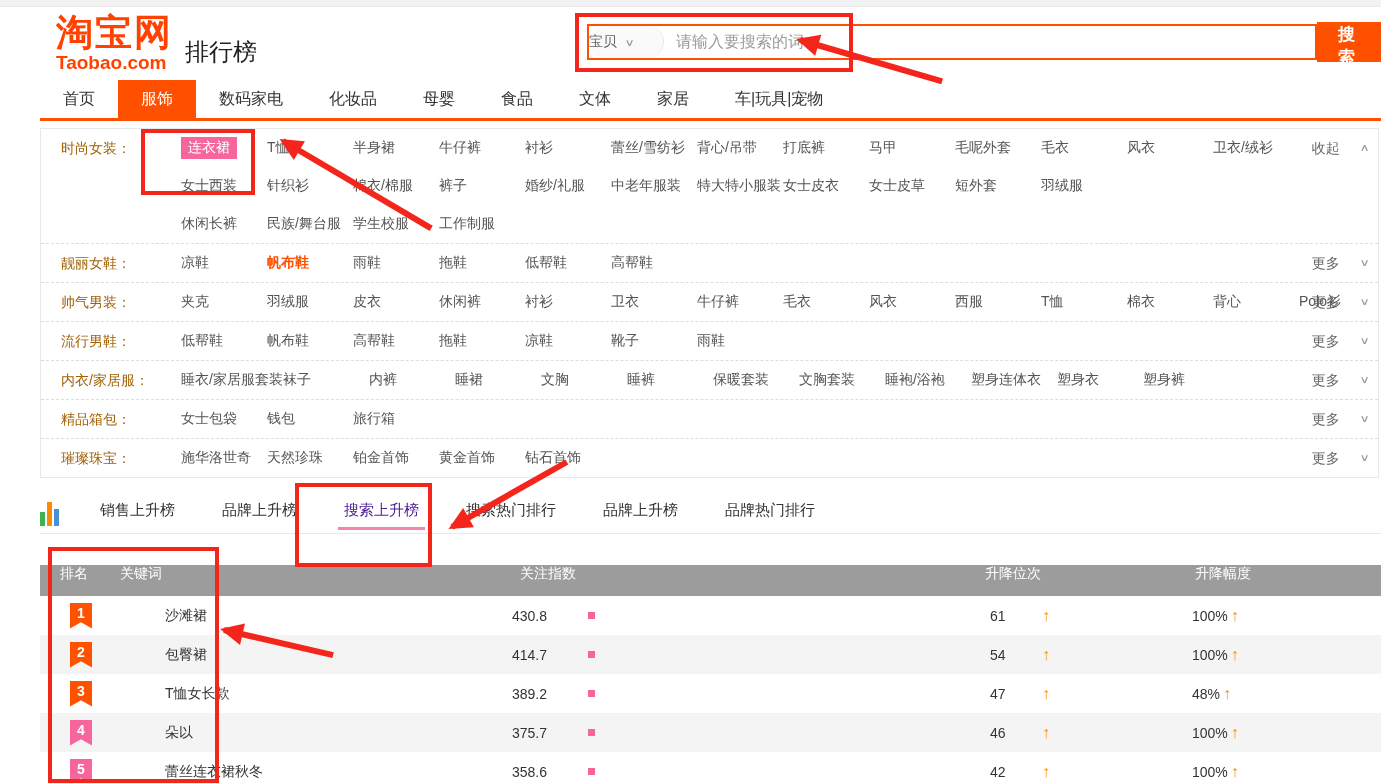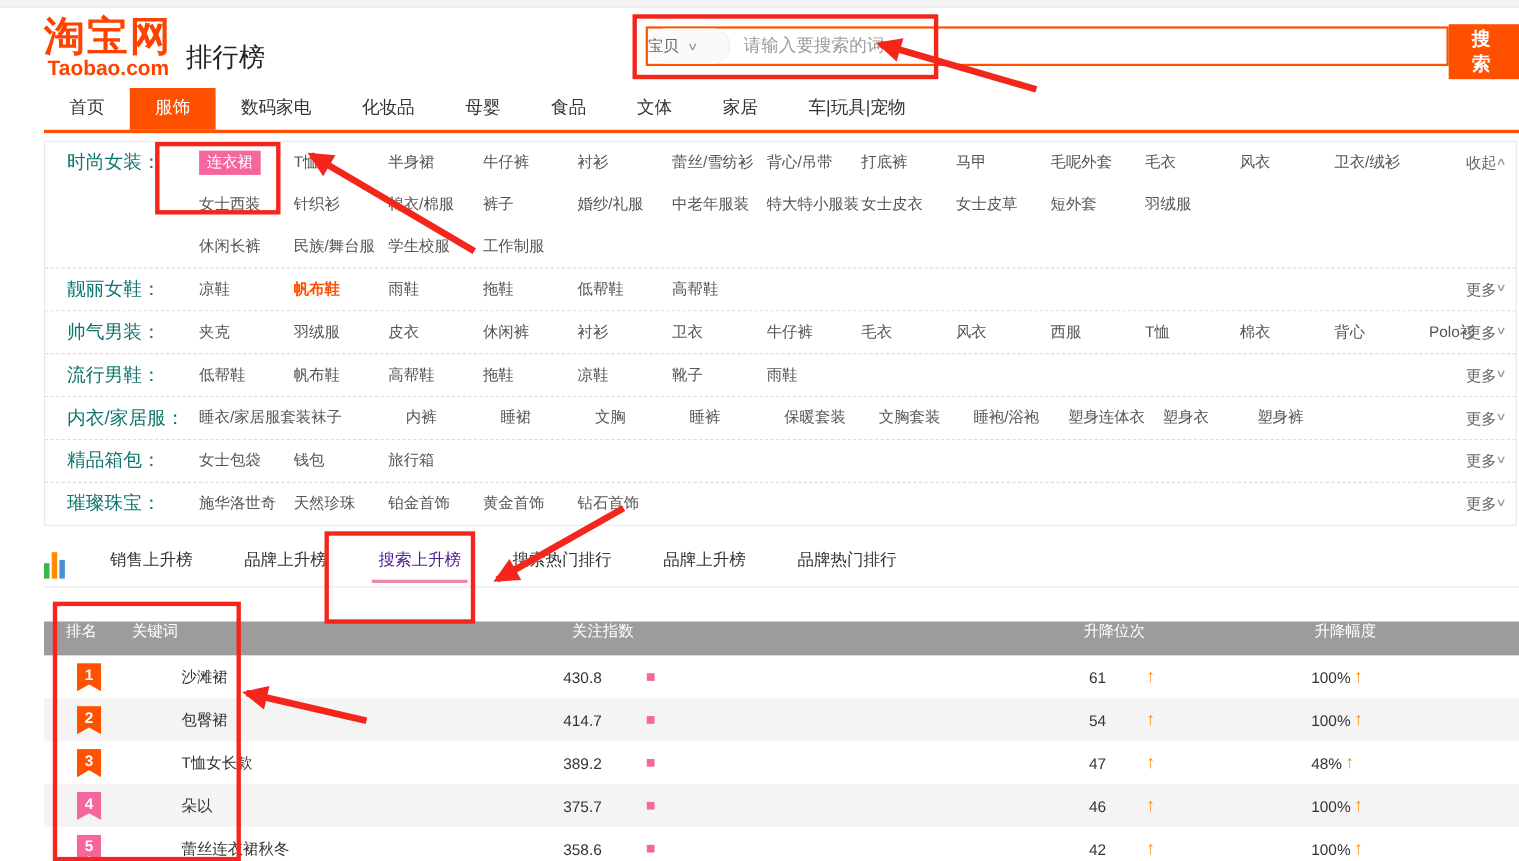--- a/index.html
+++ b/index.html
@@ -5,55 +5,55 @@
 <style>
   html,body{margin:0;padding:0;}
   body{
     width:1381px;height:783px;overflow:hidden;position:relative;
     background:#fff;font-family:"Liberation Sans","DejaVu Sans",sans-serif;
     -webkit-font-smoothing:antialiased;
   }
   .topstrip{height:6px;background:#f2f2f2;border-bottom:1px solid #e9e9e9;}
 
   
-  .logo-area{position:absolute;left:40px;top:14px;display:flex;align-items:flex-end;text-align:center;}
+  .logo-area{position:absolute;left:56px;top:14px;display:flex;align-items:flex-end;}
   .logo{display:flex;flex-direction:column;line-height:1;}
   .logo-cn{font-size:37px;font-weight:bold;color:#ff4200;letter-spacing:2px;}
   .logo-en{font-size:19px;font-weight:bold;color:#ff4200;margin-top:2px;}
   .page-title{font-size:24px;color:#222;margin-left:12px;padding-bottom:4px;}
 
   .search{position:absolute;left:587px;top:24px;display:flex;align-items:flex-start;z-index:5;}
   .search-box{display:flex;align-items:stretch;border:2px solid #ff5000;height:32px;width:726px;background:#fff;}
   .search-scope{width:74px;background:#fafafa;display:flex;align-items:center;justify-content:flex-start;gap:9px;
     color:#666;font-size:14px;border-right:1px solid #e8e8e8;cursor:pointer;border-radius:16px;}
   .scope-chevron{color:#9a9a9a;font-size:10px;transform:scaleX(1.4);}
   .search-input{flex:1;border:none;outline:none;padding:0 12px;font-size:16px;color:#333;background:transparent;}
   .search-input::placeholder{color:#9c9c9c;}
-  .search-btn{width:64px;height:50px;margin-top:-2px;background:#ff5000;color:#fff;border:none;
+  .search-btn{width:64px;height:40px;margin-top:-2px;background:#ff5000;color:#fff;border:none;
     font-size:17px;font-weight:bold;letter-spacing:5px;cursor:pointer;font-family:Liberation Sans, sans-serif;}
 
   
   .nav{position:absolute;left:40px;top:80px;width:1341px;}
   .nav-items{display:flex;}
   .nav-item{padding:0 23px;height:38px;line-height:38px;font-size:16px;color:#333;cursor:pointer;white-space:nowrap;}
   .nav-item.active{background:#ff5000;color:#fff;}
   .nav-underline{position:absolute;left:0;top:38px;width:1341px;height:3px;background:#ff5000;}
 
   
   .cat-panel{position:absolute;left:40px;top:128px;width:1339px;border:1px solid #e8e8e8;background:#fff;box-sizing:border-box;}
   .cat-row{position:relative;display:flex;border-top:1px dashed #ddd;padding:0;}
   .cat-row:first-child{border-top:none;}
-  .cat-label{width:120px;padding-left:20px;color:#0f766e;font-size:17px;flex:none;height:38px;line-height:38px;}
+  .cat-label{width:120px;padding-left:20px;color:#a16207;font-size:14px;flex:none;height:38px;line-height:38px;}
   .cat-lines{flex:1;padding-right:70px;}
   .cat-line{display:flex;align-items:center;height:38px;}
   .cat-item{min-width:86px;font-size:14px;color:#555;cursor:pointer;white-space:nowrap;}
   .cat-item .inner{display:inline-block;}
   .cat-item .inner.hl-pink{background:#f7659d;color:#fff;padding:2px 7px;}
   .cat-item .inner.hl-orange{color:#ff5000;font-weight:bold;}
-  .cat-action{position:absolute;right:10px;top:0;height:38px;line-height:38px;color:#666;font-size:14px;cursor:pointer;display:flex;align-items:center;gap:0;}
+  .cat-action{position:absolute;right:10px;top:0;height:38px;line-height:38px;color:#666;font-size:14px;cursor:pointer;display:flex;align-items:center;gap:21px;}
   .cat-action .chev{font-size:10px;color:#999;transform:scaleX(1.4);}
 
   
   .rank-tabs{position:absolute;left:40px;top:492px;width:1341px;height:42px;border-bottom:1px solid #e8e8e8;
     display:flex;align-items:center;box-sizing:border-box;}
   .chart-icon{width:24px;height:26px;display:flex;align-items:flex-end;gap:2px;margin-right:36px;}
   .chart-icon span{width:5px;display:block;}
   .bar-g{height:14px;background:#3cb44a;}
   .bar-o{height:24px;background:#ff8a00;}
   .bar-b{height:17px;background:#4a90d2;}

